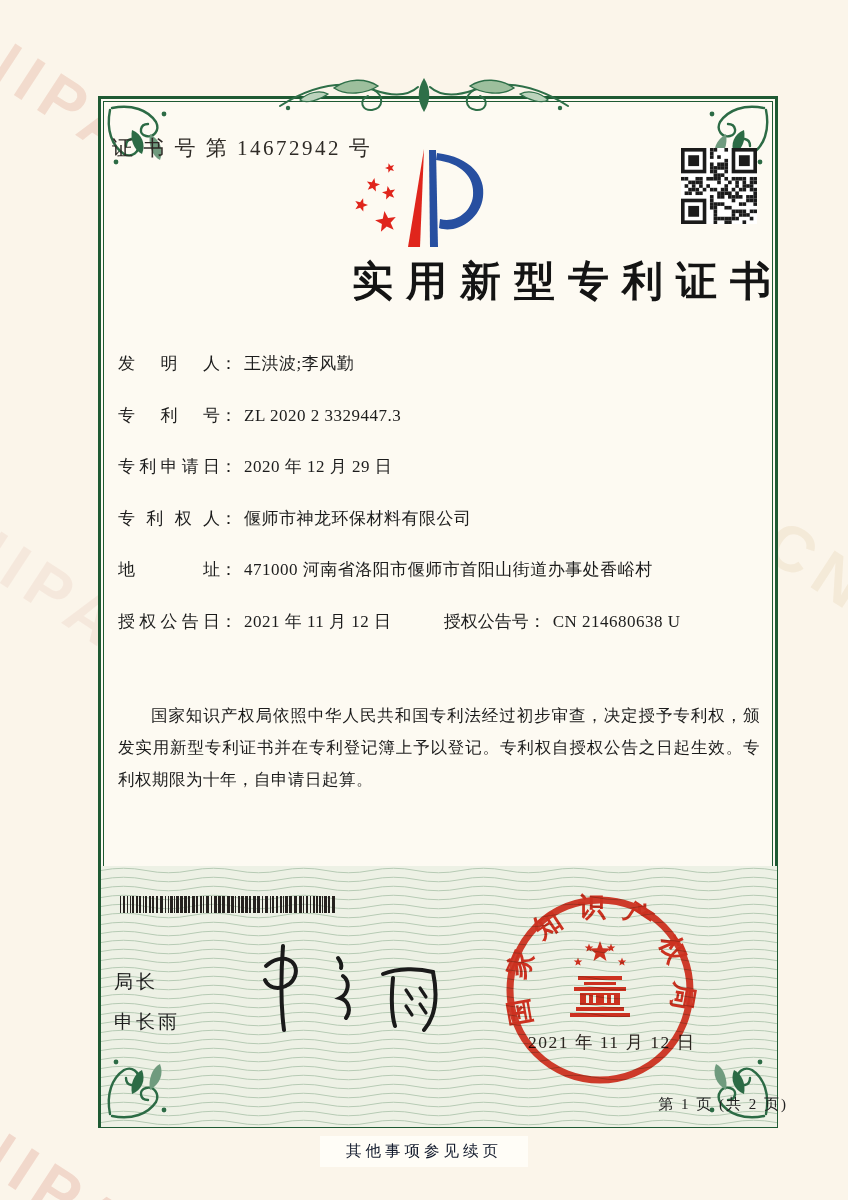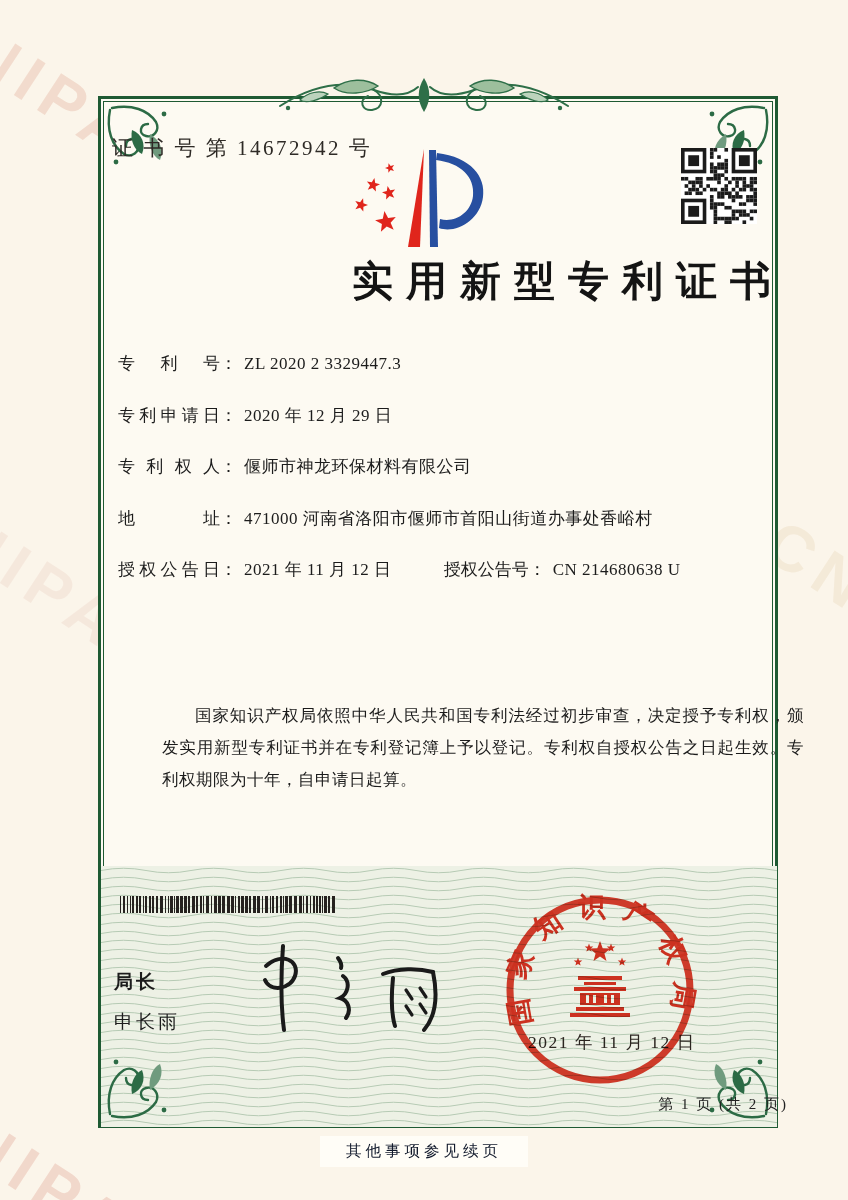--- a/index.html
+++ b/index.html
@@ -57,27 +57,27 @@
     letter-spacing:13px;color:#141414;
   }
   .fields{position:absolute;left:118px;top:352px;right:70px;z-index:4;font-size:17px;}
   .field-row{height:51.5px;white-space:nowrap;}
   .fl{display:inline-block;width:102px;text-align:justify;text-align-last:justify;letter-spacing:0;}
   .fc{display:inline-block;margin-right:7px;}
   .fv{letter-spacing:.5px;}
   .grant{margin-left:52px;}
   .paras{
     position:absolute;left:118px;top:700px;width:642px;z-index:4;
-    font-size:16.5px;line-height:32px;color:#1b1b1b;text-align:justify;margin-left:44px;
+    font-size:16.5px;line-height:32px;color:#1b1b1b;text-align:justify;
   }
   .paras p{margin:0;text-indent:2em;letter-spacing:.5px;}
 
   .barcode{position:absolute;left:120px;top:896px;z-index:4;}
 
-  .sig-title{position:absolute;left:114px;top:969px;z-index:4;font-size:19px;letter-spacing:3px;font-weight:bold;}
+  .sig-title{position:absolute;left:114px;top:969px;z-index:4;font-size:19px;letter-spacing:3px;}
   .sig-name{position:absolute;left:114px;top:1009px;z-index:4;font-size:19px;letter-spacing:3px;}
   .sig-script{position:absolute;left:248px;top:938px;z-index:4;}
 
   .seal{position:absolute;left:500px;top:890px;z-index:5;mix-blend-mode:multiply;}
   .seal-date{
     position:absolute;left:528px;top:1030px;z-index:4;
     font-size:17.5px;letter-spacing:1.5px;color:#2b2520;white-space:nowrap;
   }
 
   .page-info{
@@ -305,20 +305,23 @@
         <rect x="0" y="50.666666666666664" width="25.333333333333332" height="25.333333333333332" fill="#1b1b1b"></rect>
         <rect x="3.619047619047619" y="54.285714285714285" width="18.095238095238095" height="18.095238095238095" fill="#ffffff"></rect>
         <rect x="7.238095238095238" y="57.904761904761905" width="10.857142857142858" height="10.857142857142858" fill="#1b1b1b"></rect>
       </g>
   </svg>
 
   <div class="title">实用新型专利证书</div>
 
   <div class="fields">
     <div class="field-row">
+      <span class="fl">发明人</span><span class="fc">：</span><span class="fv">王洪波;李风勤</span>
+    </div>
+    <div class="field-row">
       <span class="fl">专利号</span><span class="fc">：</span><span class="fv">ZL 2020 2 3329447.3</span>
     </div>
     <div class="field-row">
       <span class="fl">专利申请日</span><span class="fc">：</span><span class="fv">2020 年 12 月 29 日</span>
     </div>
     <div class="field-row">
       <span class="fl">专利权人</span><span class="fc">：</span><span class="fv">偃师市神龙环保材料有限公司</span>
     </div>
     <div class="field-row">
       <span class="fl">地址</span><span class="fc">：</span><span class="fv">471000 河南省洛阳市偃师市首阳山街道办事处香峪村</span>

